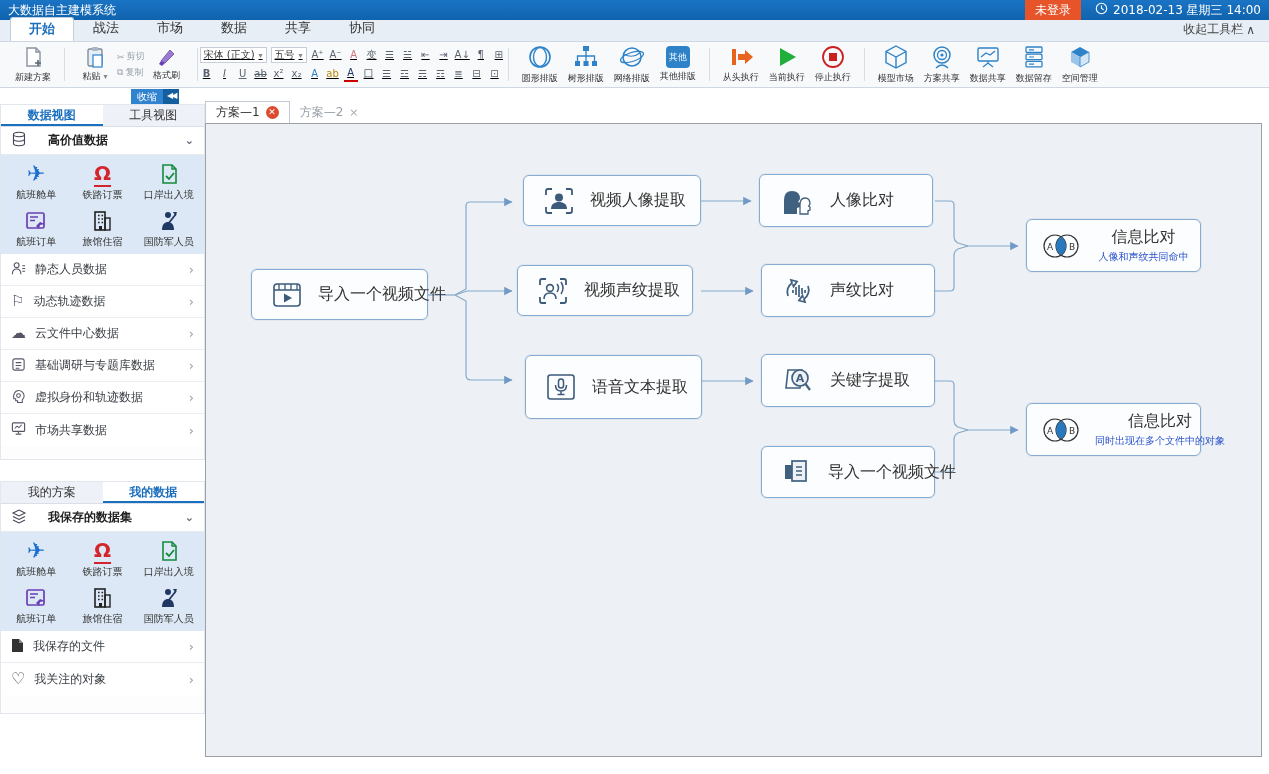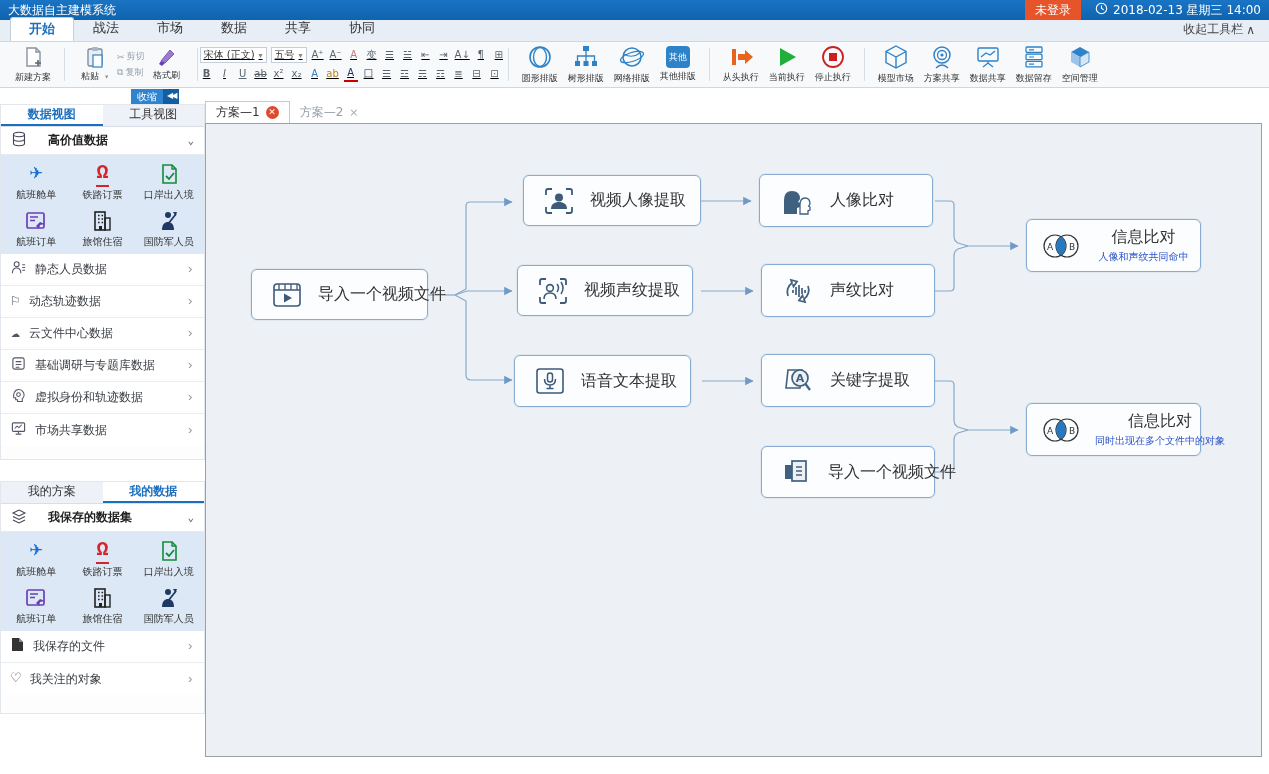--- a/index.html
+++ b/index.html
@@ -26,38 +26,38 @@
   .menubar .collapse-toolbar { margin-left:auto; margin-right:14px; padding-bottom:3px;
                                color:#444; font-size:12px; display:flex; align-items:center; gap:3px; }
 
   
   .ribbon { position:absolute; left:0; top:42px; width:1269px; height:46px;
             background:#f7f9fb; border-bottom:1px solid #cfd8e2; display:flex;
             align-items:stretch; padding:2px 4px; }
   .rgroup { display:flex; align-items:center; padding:0 6px; }
   .rsep { width:1px; background:#d8dee6; margin:4px 2px; }
   .bigbtn { display:flex; flex-direction:column; align-items:center; justify-content:center;
-            font-size:9px; color:#333; padding:0 5px; gap:2px; min-width:44px;font-family:Liberation Mono, monospace; }
+            font-size:9px; color:#333; padding:0 5px; gap:2px; min-width:44px; }
   .bigbtn svg { display:block; }
   .stack2 { display:flex; flex-direction:column; justify-content:center; gap:3px; }
   .smallbtn { font-size:9px; color:#9aa3ad; display:flex; align-items:center; gap:2px; }
   .fontgrid { display:flex; flex-direction:column; justify-content:center; gap:3px;text-decoration:underline; }
   .frow { display:flex; align-items:center; gap:4px; }
   .combo { border:1px solid #c6cfd9; background:#fff; font-size:10px; color:#333;
            padding:1px 3px; display:flex; align-items:center; gap:4px; height:16px; }
   .gbtn { font-size:10px; color:#5b6570; min-width:14px; text-align:center; line-height:14px; }
   .gbtn.b { font-weight:bold; } .gbtn.i { font-style:italic; } .gbtn.u { text-decoration:underline; }
   .caret { font-size:8px; color:#888; }
 
   
   .sidebar-collapse { position:absolute; left:131px; top:89px; height:15px; display:flex; }
   .sidebar-collapse .cl-text { background:#2f83cf; color:#fff; font-size:10px; padding:1px 6px; }
   .sidebar-collapse .cl-ico { background:#135e9e; color:#fff; font-size:8px; padding:2px 4px; letter-spacing:-2px; }
 
-  .panel { position:absolute; left:0; width:205px; background:#fdfdfe; border:1px solid #e2e7ee;font-family:Liberation Mono, monospace; }
+  .panel { position:absolute; left:0; width:205px; background:#fdfdfe; border:1px solid #e2e7ee; }
   .panel1 { top:104px; height:356px; }
   .panel2 { top:481px; height:233px; }
   .ptabs { display:flex; height:22px; background:#eef2f8; border-bottom:1px solid #d8dfe8; }
   .ptab { flex:1; text-align:center; font-size:12px; color:#333; line-height:20px; }
   .ptab.active { color:#1b6fbf; font-weight:bold; background:#fff; border-bottom:2px solid #1b6fbf; }
   .sechead { display:flex; align-items:center; height:28px; padding:0 10px; gap:21px;
              border-bottom:1px solid #e6ebf1; font-size:12px; font-weight:bold; color:#222; background:#fff; }
   .sechead .chev { margin-left:auto; color:#667; font-size:11px; }
   .dgrid { background:#dce8f5; display:grid; grid-template-columns:1fr 1fr 1fr; padding:6px 2px 5px; row-gap:6px; }
   .dcell { display:flex; flex-direction:column; align-items:center; gap:1px; }
@@ -613,21 +613,21 @@
         <svg width="30" height="28" viewBox="0 0 30 28">
             <path d="M2 8 V4 Q2 2 4 2 H8 M22 2 h4 Q28 2 28 4 V8 M28 20 v4 Q28 26 26 26 h-4 M8 26 H4 Q2 26 2 24 v-4" fill="none" stroke="#3d5a7a" stroke-width="1.8"></path>
             <circle cx="12" cy="11" r="3.4" fill="none" stroke="#3d5a7a" stroke-width="1.6"></circle>
             <path d="M6 22 c0 -4 2.5 -6 6 -6 c3.5 0 6 2 6 6" fill="none" stroke="#3d5a7a" stroke-width="1.6"></path>
             <path d="M19 7 q3 4 0 8 M23 5 q4 6 0 12" fill="none" stroke="#3d5a7a" stroke-width="1.5"></path>
           </svg>
       </span>
       <span class="nlabel">视频声纹提取</span>
     </div>
 
-    <div class="node" style="left:308px;top:231px;width:177px;height:52px">
+    <div class="node" style="left:319px;top:231px;width:177px;height:64px">
       <span class="nicon">
         <svg width="30" height="28" viewBox="0 0 30 28">
             <rect x="2" y="2" width="26" height="24" rx="2.5" fill="none" stroke="#3d5a7a" stroke-width="1.6"></rect>
             <rect x="12.5" y="6" width="5" height="9" rx="2.5" fill="none" stroke="#3d5a7a" stroke-width="1.5"></rect>
             <path d="M9.5 12 c0 4 2.5 6 5.5 6 c3 0 5.5 -2 5.5 -6 M15 18 v3.5 M11.5 21.5 h7" fill="none" stroke="#3d5a7a" stroke-width="1.5"></path>
           </svg>
       </span>
       <span class="nlabel">语音文本提取</span>
     </div>
 

